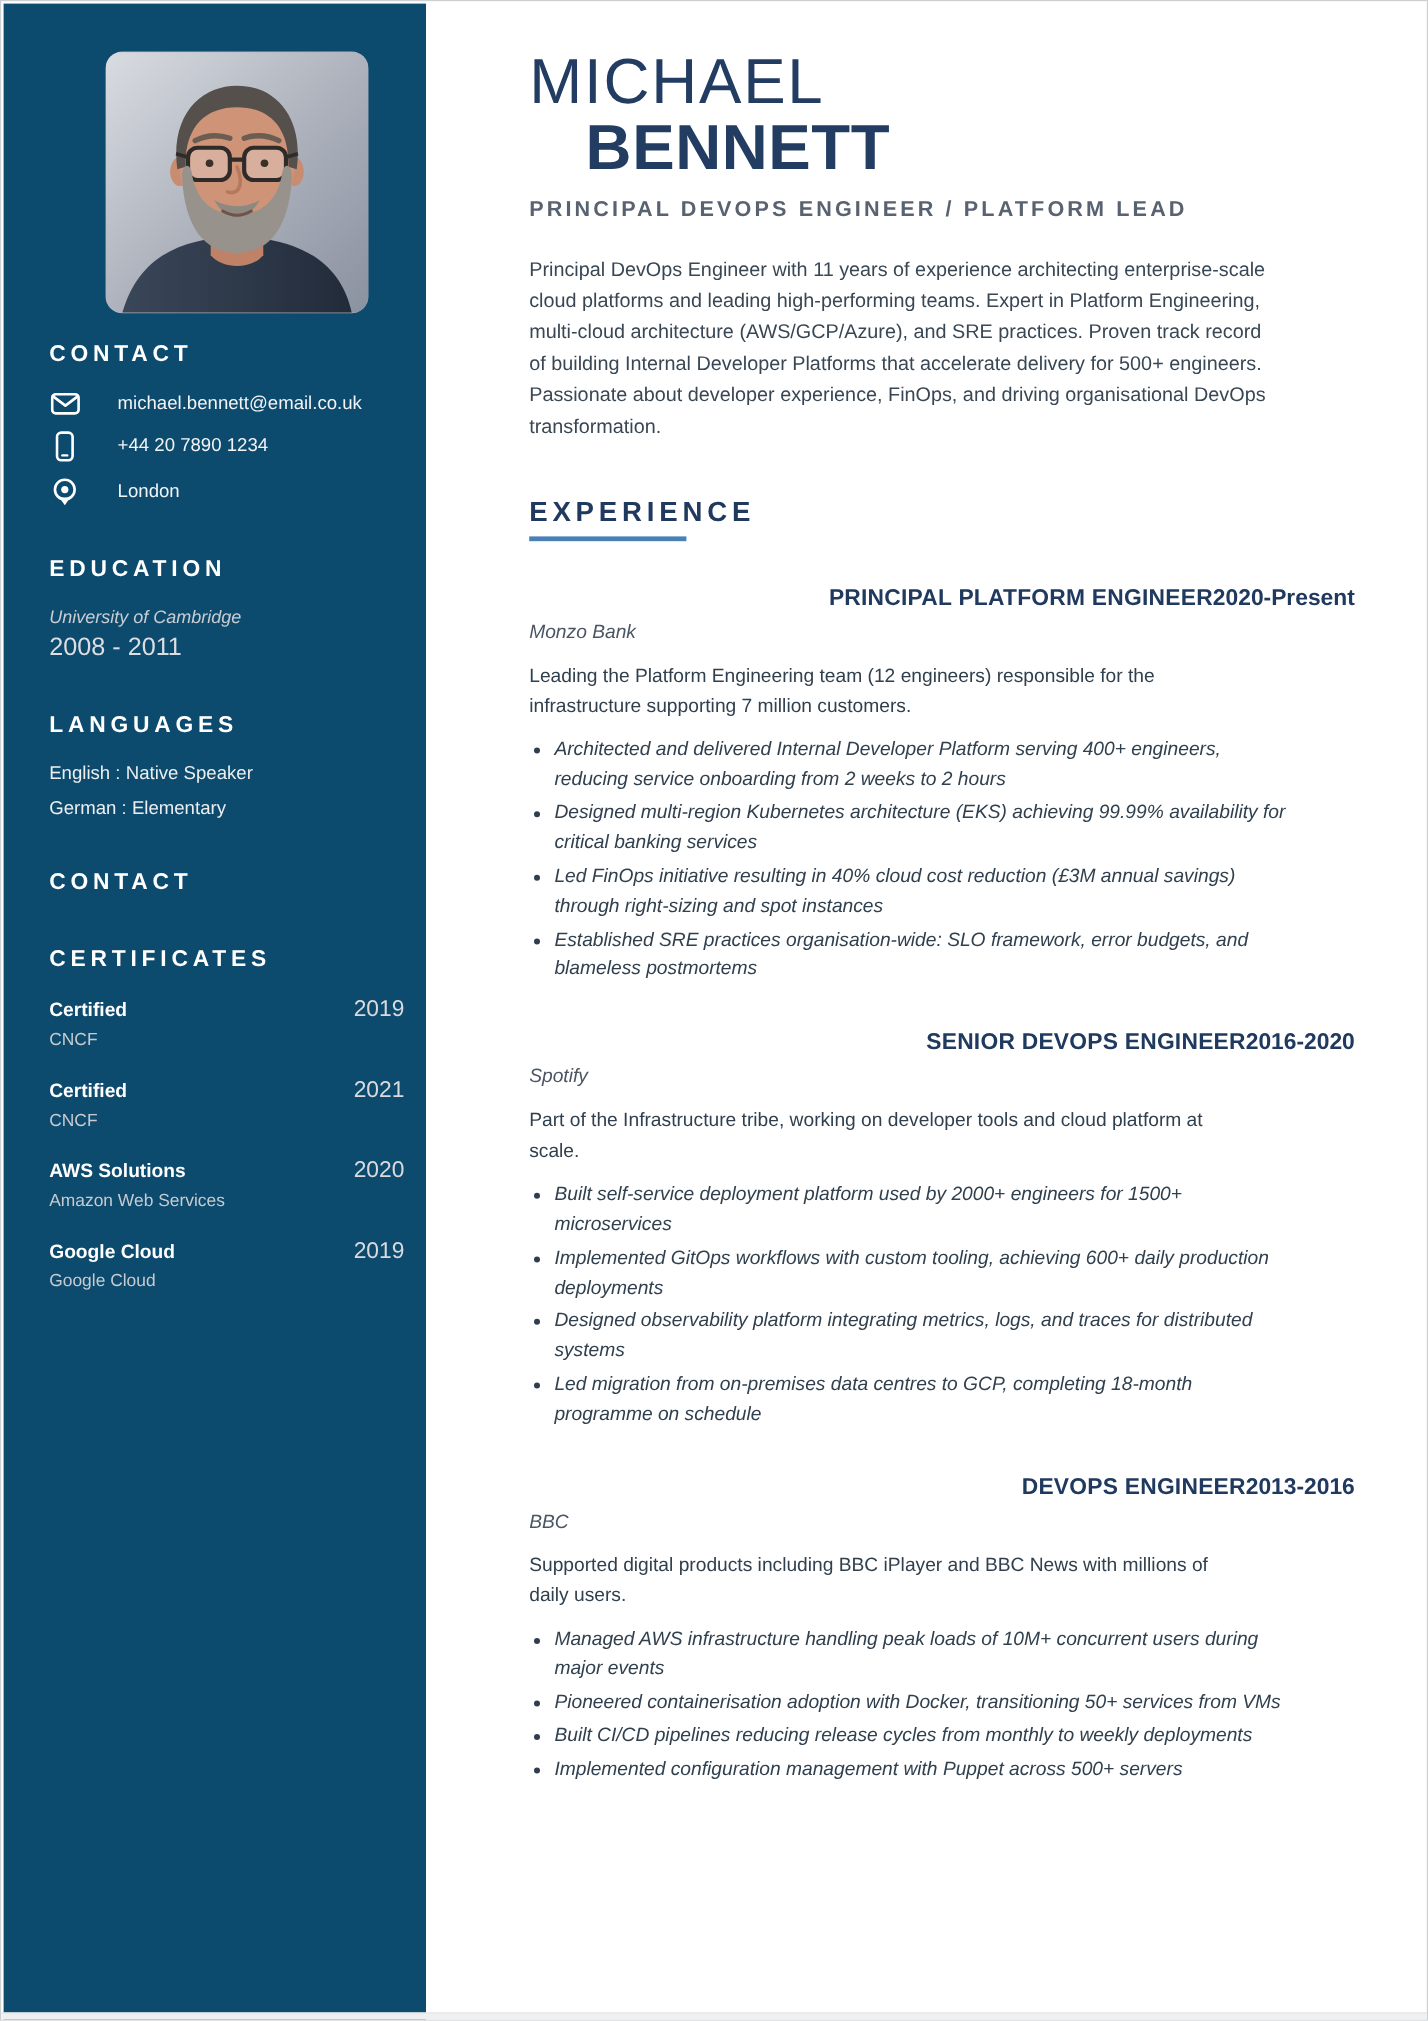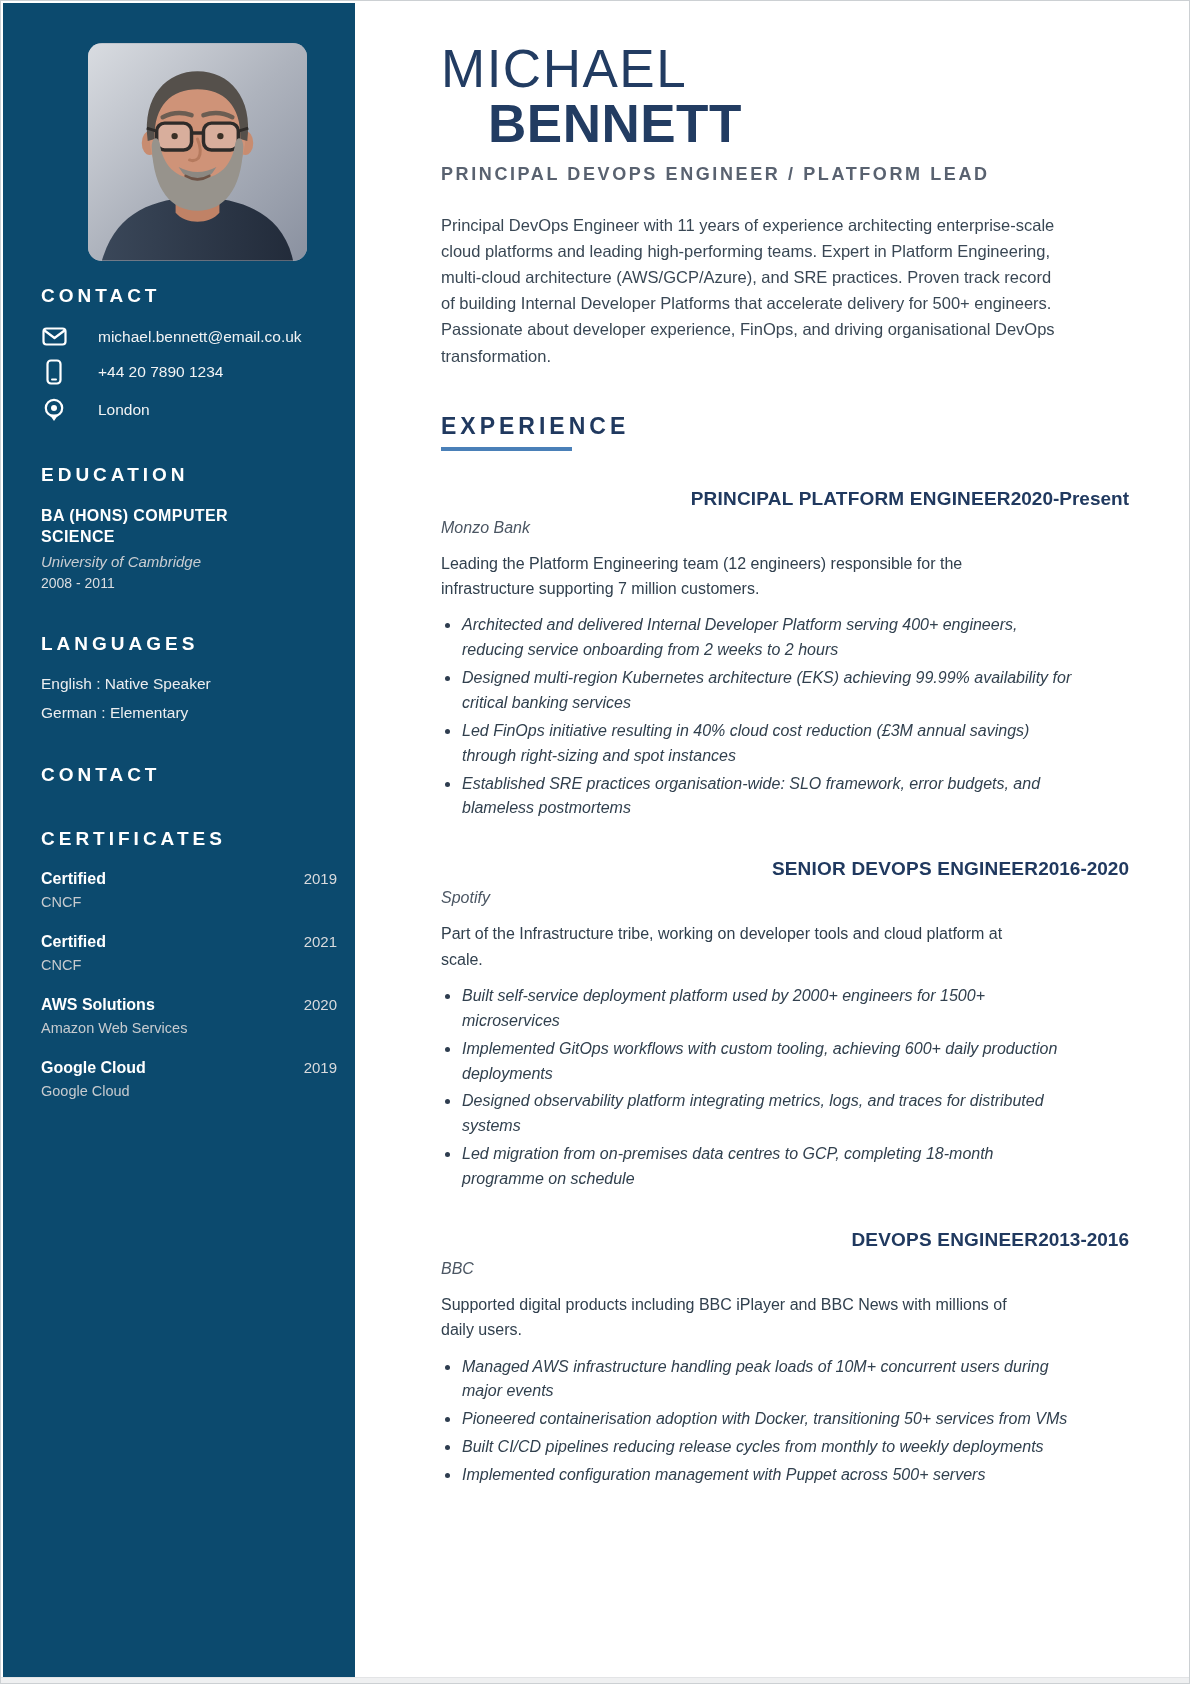--- a/index.html
+++ b/index.html
@@ -34,28 +34,28 @@
     margin-bottom:20px;
   }
   .contact-row{
     display:flex; align-items:center; gap:31px;
     margin-bottom:13px; font-size:15.5px; color:#f2f3f4;
   }
   .contact-row .cicon{ flex:0 0 26px; display:flex; justify-content:center; }
 
   .degree{ font-size:16px; font-weight:700; letter-spacing:.4px; line-height:1.3; color:#ffffff; width:230px; }
   .school{ font-style:italic; font-size:15px; color:#c9cdd2; margin-top:5px; }
-  .edu-years{ font-size:14px; color:#dcdee1; margin-top:5px; }
+  .edu-years{ font-size:21px; color:#dcdee1; margin-top:5px; }
 
   .lang{ font-size:15.5px; color:#eceef0; margin-bottom:11px; }
 
   .cert{ margin-bottom:23px; }
   .cert-top{ display:flex; justify-content:space-between; align-items:baseline; }
   .cert-name{ font-size:16px; font-weight:700; color:#ffffff; }
-  .cert-year{ font-size:15px; color:#d8dadd; }
+  .cert-year{ font-size:19px; color:#d8dadd; }
   .cert-issuer{ font-size:14.5px; color:#c7cbcf; margin-top:6px; }
 
   
   .main{ flex:1; padding:38px 58px 0 86px; }
   .name-first{ display:block; font-size:53px; font-weight:400; letter-spacing:1.5px; color:#223c62; line-height:1.04; }
   .name-last{ display:block; font-size:53px; font-weight:700; letter-spacing:.5px; color:#223c62; line-height:1.04;margin-left:47px; }
   .role{ margin-top:13px; font-size:18px; font-weight:600; letter-spacing:2.6px; color:#596270; }
   .summary{ margin-top:27px; font-size:16.5px; line-height:1.58; color:#394754; max-width:618px; }
 
   .exp-heading{ margin-top:44px; font-size:23px; font-weight:800; letter-spacing:4px; color:#20395f; }
@@ -146,21 +146,20 @@
               <circle cx="11" cy="10" r="3" fill="#ffffff"></circle>
               <path d="M6.5 16.5 L11 23 L15.5 16.5 Z" fill="#ffffff"></path>
             </svg>
         </span>
         <span>London</span>
       </div>
     </section>
 
     <section class="side-section">
       <h3 class="side-heading">EDUCATION</h3>
-      <div class="degree">BA (HONS) COMPUTER SCIENCE</div>
       <div class="school">University of Cambridge</div>
       <div class="edu-years">2008 - 2011</div>
     </section>
 
     <section class="side-section">
       <h3 class="side-heading">LANGUAGES</h3>
       <div class="lang">English : Native Speaker</div>
       <div class="lang">German : Elementary</div>
     </section>
 

